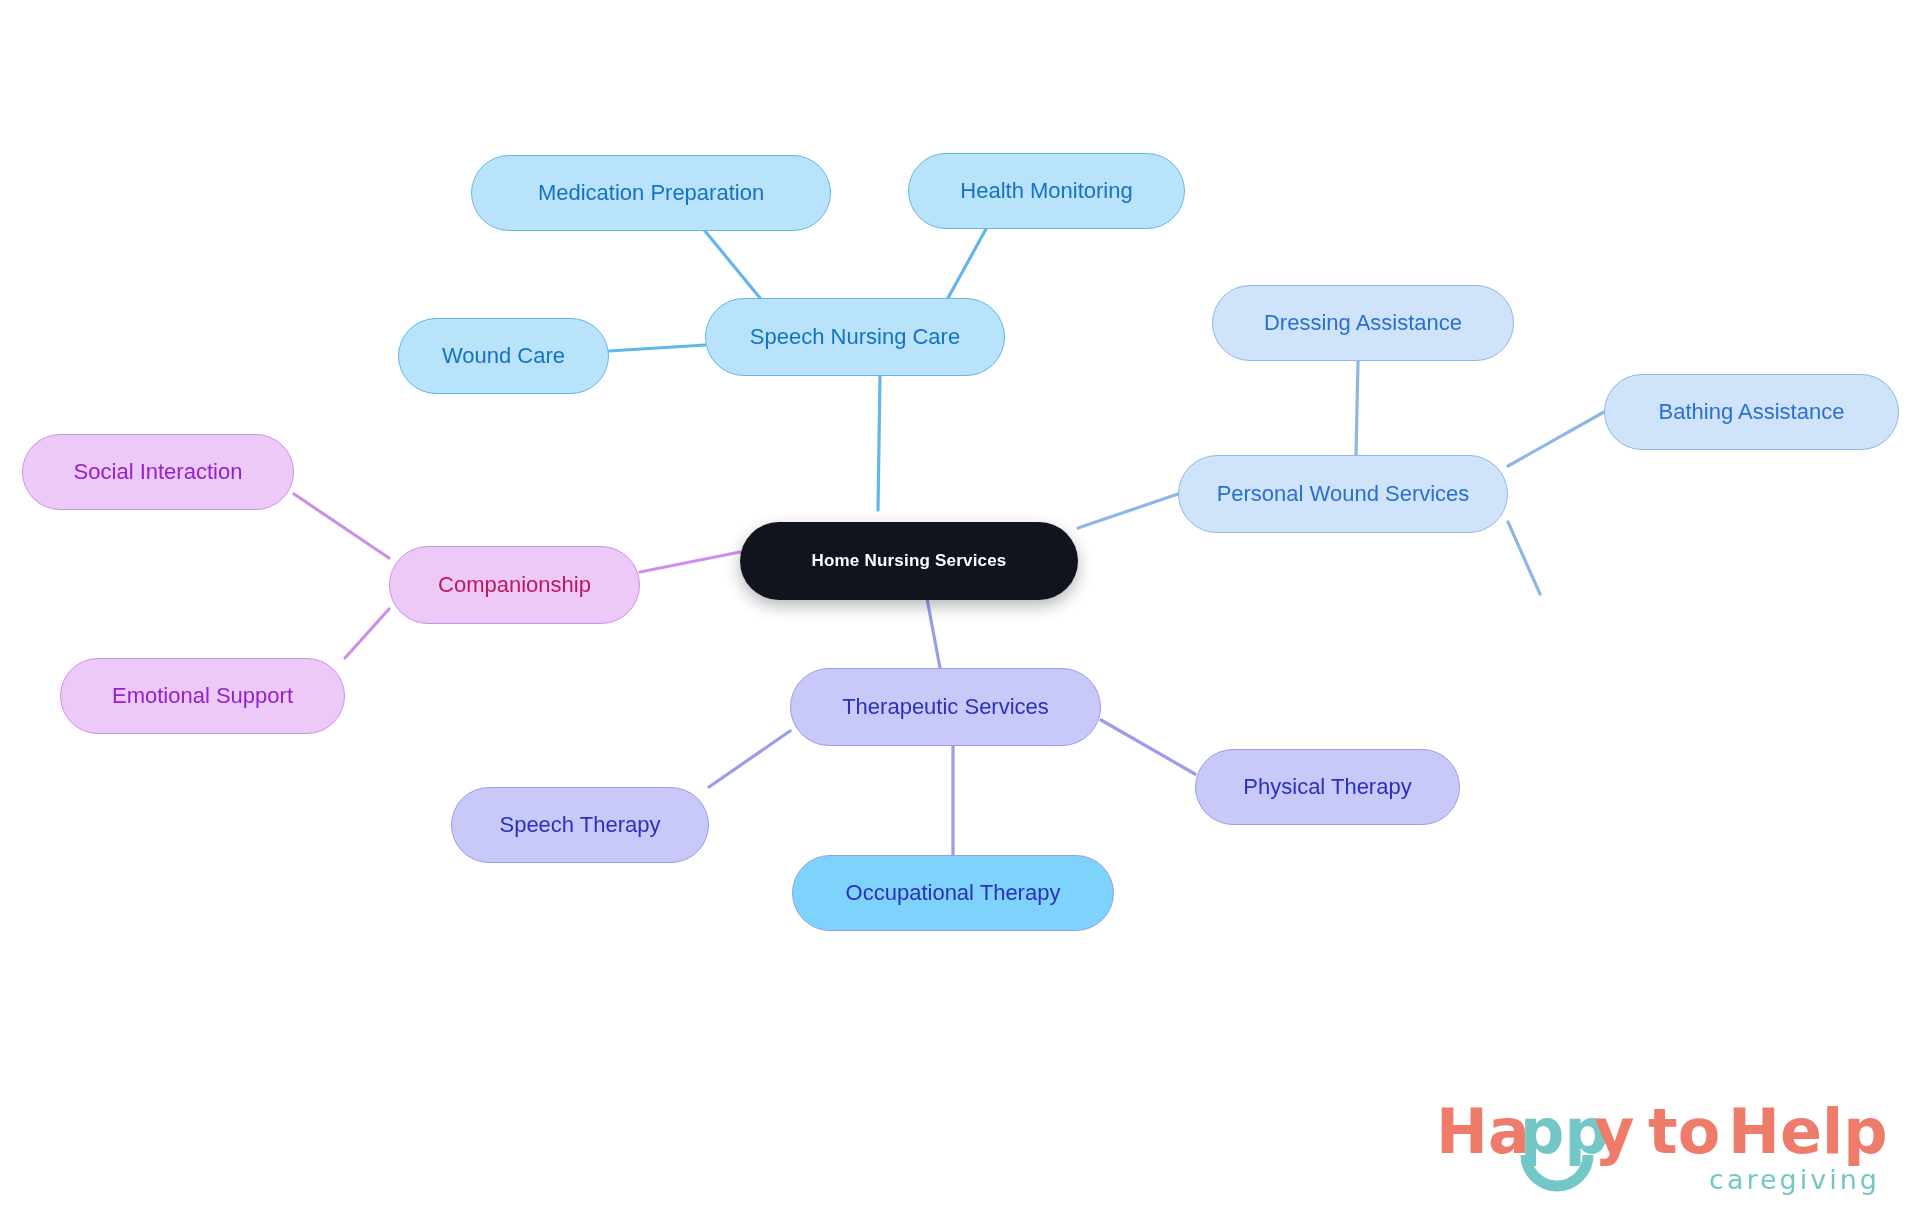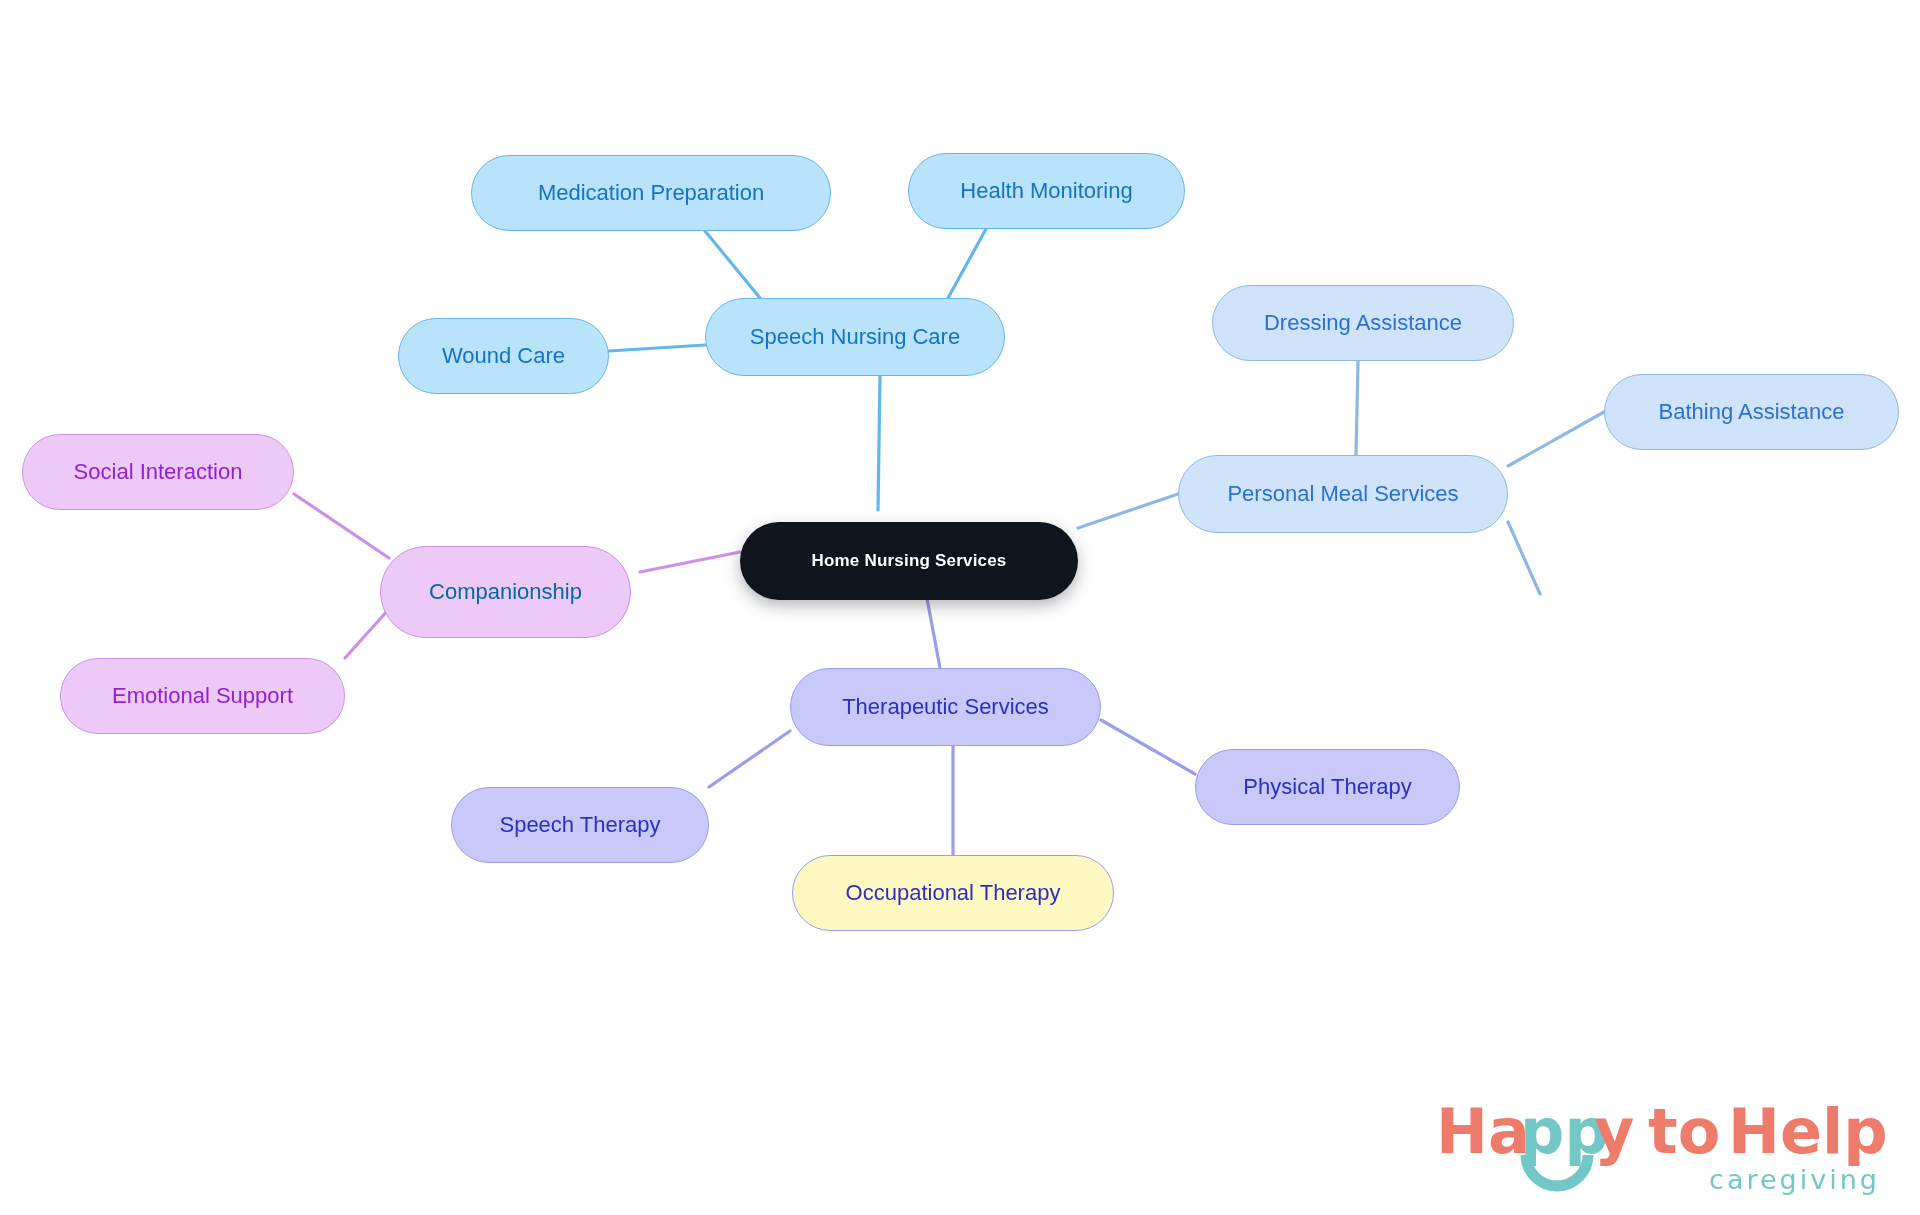--- a/index.html
+++ b/index.html
@@ -159,43 +159,43 @@
     <span class="node-label">Medication Preparation</span>
   </div>
   <div class="node leaf leaf-skilled" style="left: 908px; top: 153px; width: 277px; height: 76px; background: rgb(185, 226, 251); border-color: rgb(98, 182, 234); color: rgb(21, 114, 196);">
     <span class="node-label">Health Monitoring</span>
   </div>
   <div class="node leaf leaf-skilled" style="left: 398px; top: 318px; width: 211px; height: 76px; background: rgb(185, 226, 251); border-color: rgb(98, 182, 234); color: rgb(21, 114, 196);">
     <span class="node-label">Wound Care</span>
   </div>
 
   <div class="node branch branch-personal" style="left: 1178px; top: 455px; width: 330px; height: 78px; background: rgb(207, 227, 251); border-color: rgb(143, 183, 227); color: rgb(43, 111, 208);">
-    <span class="node-label">Personal Meal Services</span>
+    <span class="node-label">Personal Wound Services</span>
   </div>
   <div class="node leaf leaf-personal" style="left: 1212px; top: 285px; width: 302px; height: 76px; background: rgb(207, 227, 251); border-color: rgb(143, 183, 227); color: rgb(43, 111, 208);">
     <span class="node-label">Dressing Assistance</span>
   </div>
   <div class="node leaf leaf-personal" style="left: 1604px; top: 374px; width: 295px; height: 76px; background: rgb(207, 227, 251); border-color: rgb(143, 183, 227); color: rgb(43, 111, 208);">
     <span class="node-label">Bathing Assistance</span>
   </div>
 
   <div class="node branch branch-therapeutic" style="left: 790px; top: 668px; width: 311px; height: 78px; background: rgb(200, 201, 248); border-color: rgb(155, 156, 235); color: rgb(44, 47, 190);">
     <span class="node-label">Therapeutic Services</span>
   </div>
   <div class="node leaf leaf-therapeutic" style="left: 1195px; top: 749px; width: 265px; height: 76px; background: rgb(200, 201, 248); border-color: rgb(155, 156, 235); color: rgb(44, 47, 190);">
     <span class="node-label">Physical Therapy</span>
   </div>
   <div class="node leaf leaf-therapeutic" style="left: 451px; top: 787px; width: 258px; height: 76px; background: rgb(200, 201, 248); border-color: rgb(155, 156, 235); color: rgb(44, 47, 190);">
     <span class="node-label">Speech Therapy</span>
   </div>
-  <div class="node leaf leaf-therapeutic" style="left: 792px; top: 855px; width: 322px; height: 76px; background: #fef9c3; border-color: rgb(155, 156, 235); color: rgb(44, 47, 190);">
+  <div class="node leaf leaf-therapeutic" style="left: 792px; top: 855px; width: 322px; height: 76px; background: #7dd3fc; border-color: rgb(155, 156, 235); color: rgb(44, 47, 190);">
     <span class="node-label">Occupational Therapy</span>
   </div>
 
-  <div class="node branch branch-companionship" style="left: 380px; top: 546px; width: 251px; height: 92px; background: rgb(236, 201, 247); border-color: rgb(207, 143, 232); color: #0369a1;">
+  <div class="node branch branch-companionship" style="left: 389px; top: 546px; width: 251px; height: 78px; background: rgb(236, 201, 247); border-color: rgb(207, 143, 232); color: #be185d;">
     <span class="node-label">Companionship</span>
   </div>
   <div class="node leaf leaf-companionship" style="left: 22px; top: 434px; width: 272px; height: 76px; background: rgb(236, 201, 247); border-color: rgb(207, 143, 232); color: rgb(148, 32, 207);">
     <span class="node-label">Social Interaction</span>
   </div>
   <div class="node leaf leaf-companionship" style="left: 60px; top: 658px; width: 285px; height: 76px; background: rgb(236, 201, 247); border-color: rgb(207, 143, 232); color: rgb(148, 32, 207);">
     <span class="node-label">Emotional Support</span>
   </div>
 
   <div id="brand-logo">

